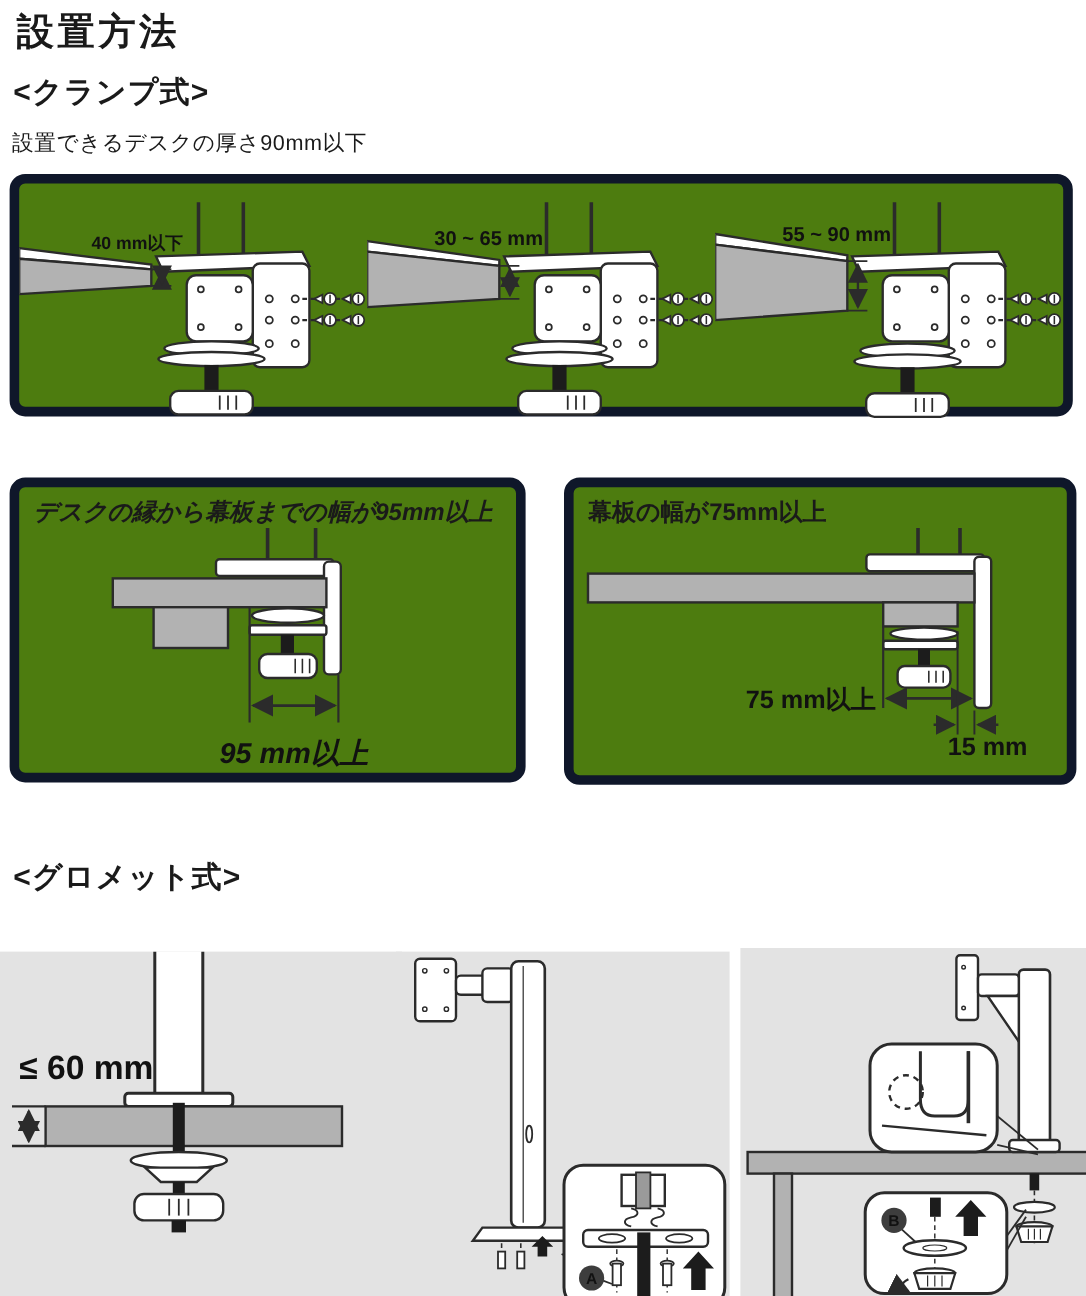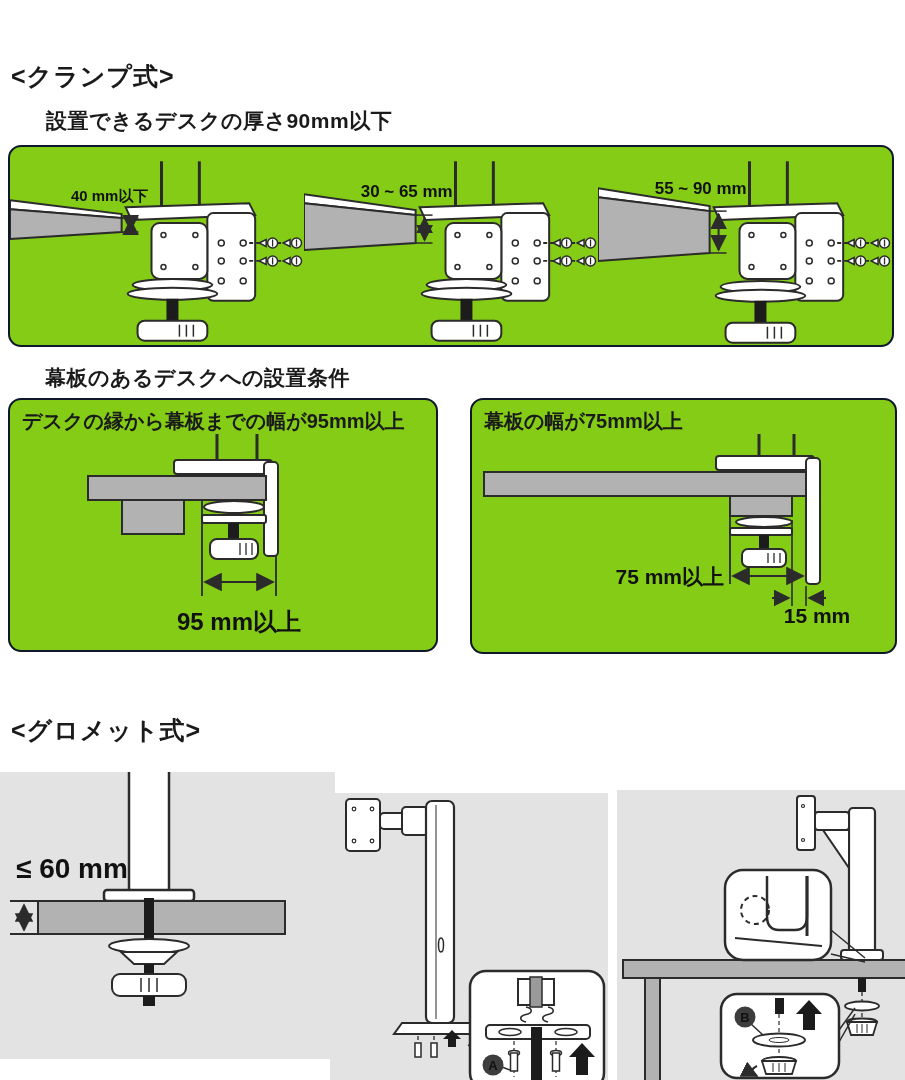--- a/index.html
+++ b/index.html
@@ -3,23 +3,23 @@
 <meta charset="utf-8">
 <style>
   html,body{margin:0;padding:0;background:#fff;}
   #screen{
     position:relative;width:905px;height:1080px;overflow:hidden;background:#ffffff;
     font-family:"Liberation Sans",sans-serif;color:#1a1a1a;
   }
   .abs{position:absolute;}
   .h1{font-size:31px;font-weight:bold;letter-spacing:3px;}
   .h2{font-size:25px;font-weight:600;letter-spacing:1px;}
-  .h3{font-size:21px;font-weight:bold;letter-spacing:0.5px;margin-left:36px;}
+  .h3{font-size:18px;font-weight:normal;letter-spacing:0.5px;}
   .rbox{
-    border:2px solid #0f172a;border-radius:13px;background:#84cc16;box-sizing:border-box;
+    border:8px solid #0f172a;border-radius:13px;background:#4d7c0f;box-sizing:border-box;
   }
   #clampBox{display:flex;align-items:stretch;}
   .condition-text{font-size:20px;font-weight:600;line-height:1.3;margin:8px 12px 0 12px;}
   .panel{background:#e3e3e3;overflow:hidden;}
   svg{display:block;}
   svg text{fill:#111;font-weight:bold;font-family:"Liberation Sans",sans-serif;}
   .fw{fill:#ffffff;stroke:#2b2b2b;}
   .fg{fill:#b2b2b2;stroke:#2b2b2b;}
   .fd{fill:#1c1c1c;stroke:none;}
   .ln{fill:none;stroke:#2b2b2b;}
@@ -36,20 +36,21 @@
     <symbol id="screw" viewBox="0 0 22 12">
       <polygon points="1,6 8,2.5 8,9.5" fill="#fff" stroke="#2b2b2b" stroke-width="1.5"></polygon>
       <circle cx="14.5" cy="6" r="5" fill="#fff" stroke="#2b2b2b" stroke-width="1.5"></circle>
       <line x1="14.5" y1="2.5" x2="14.5" y2="9.5" stroke="#2b2b2b" stroke-width="1.3"></line>
     </symbol>
   </defs>
 </svg>
 
 <div id="screen">
 
+  <div class="abs h1" style="left:14px;top:6px;">設置方法</div>
 
   <div class="abs h2" style="left:11px;top:60px;">&lt;クランプ式&gt;</div>
   <div class="abs h3" style="left:10px;top:107px;">設置できるデスクの厚さ90mm以下</div>
 
   <div id="clampBox" class="abs rbox" style="left:8px;top:145px;width:886px;height:202px;">
 
     <svg width="294" height="198" viewBox="0 0 295 198">
       <g class="ln" stroke-width="3">
         <line x1="152" y1="14" x2="152" y2="60"></line>
           <line x1="190" y1="14" x2="190" y2="60"></line>
@@ -208,23 +209,22 @@
         <polygon class="fw" stroke-width="2" points="0,41 112,59 112,64 0,50"></polygon>
         <polygon class="fg" stroke-width="2" points="0,50 112,64 112,106 0,114"></polygon>
         <line class="ln" stroke-width="1.5" x1="112" y1="64" x2="129" y2="64"></line>
         <line class="ln" stroke-width="1.5" x1="112" y1="106" x2="129" y2="106"></line>
         <line class="ln" stroke-width="2" x1="121" y1="67" x2="121" y2="103" marker-start="url(#dimArr)" marker-end="url(#dimArr)"></line>
       </g>
       <text x="103" y="47" font-size="17" text-anchor="middle">55 ~ 90 mm</text>
     </svg>
   </div>
 
-  <div class="abs h3" style="left:9px;top:364px;">幕板のあるデスクへの設置条件</div>
-
-  <div class="abs rbox" style="left:8px;top:398px;width:430px;height:254px;">
+
+  <div class="abs rbox" style="left:8px;top:398px;width:430px;height:254px;font-style:italic;">
     <div class="condition-text">デスクの縁から幕板までの幅が95mm以上</div>
     <svg width="424" height="212" viewBox="0 0 424 212">
       <g class="ln" stroke-width="3">
         <line x1="207" y1="0" x2="207" y2="26"></line>
           <line x1="247" y1="0" x2="247" y2="26"></line>
       </g>
       <rect class="fw" stroke-width="2" x="164" y="26" width="98" height="14" rx="3"></rect>
       <rect class="fw" stroke-width="2" x="254" y="28" width="14" height="94" rx="4"></rect>
       <rect class="fg" stroke-width="2" x="78" y="42" width="178" height="24"></rect>
       <rect class="fg" stroke-width="2" x="112" y="66" width="62" height="34"></rect>
@@ -282,21 +282,21 @@
         <line stroke-width="2" x1="300" y1="164" x2="317" y2="164" marker-end="url(#dimArr)"></line>
         <line stroke-width="2" x1="354" y1="164" x2="337" y2="164" marker-end="url(#dimArr)"></line>
       </g>
       <text x="252" y="150" font-size="21" text-anchor="end">75 mm以上</text>
       <text x="345" y="189" font-size="21" text-anchor="middle">15 mm</text>
     </svg>
   </div>
 
   <div class="abs h2" style="left:11px;top:714px;text-align:center;">&lt;グロメット式&gt;</div>
 
-  <div class="abs panel" style="left:0;top:772px;width:335px;height:287px;">
+  <div class="abs panel" style="left:0;top:793px;width:335px;height:287px;">
     <svg width="295" height="287" viewBox="0 0 295 287">
       <rect class="fw" stroke-width="2.5" x="129" y="-4" width="40" height="124"></rect>
       <rect class="fw" stroke-width="2.5" x="104" y="118" width="90" height="11" rx="3"></rect>
       <g>
         <rect class="fg" stroke-width="2" x="38" y="129" width="247" height="33"></rect>
         <line class="ln" stroke-width="2" x1="10" y1="129" x2="38" y2="129"></line>
         <line class="ln" stroke-width="2" x1="10" y1="162" x2="38" y2="162"></line>
         <line class="ln" stroke-width="2.2" x1="24" y1="133" x2="24" y2="158" marker-start="url(#dimArr)" marker-end="url(#dimArr)"></line>
       </g>
       <g>

